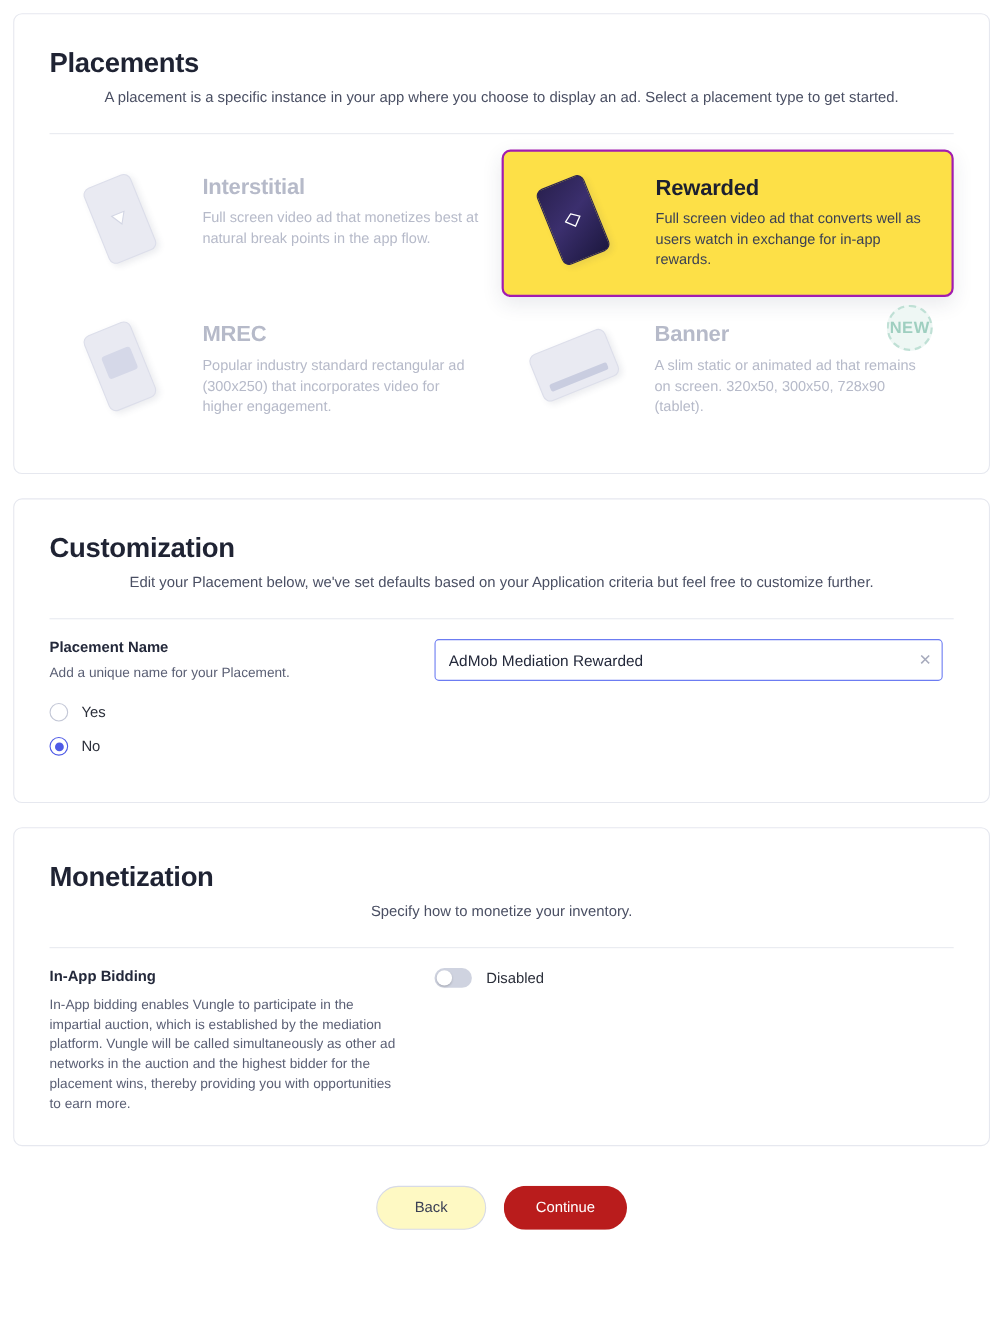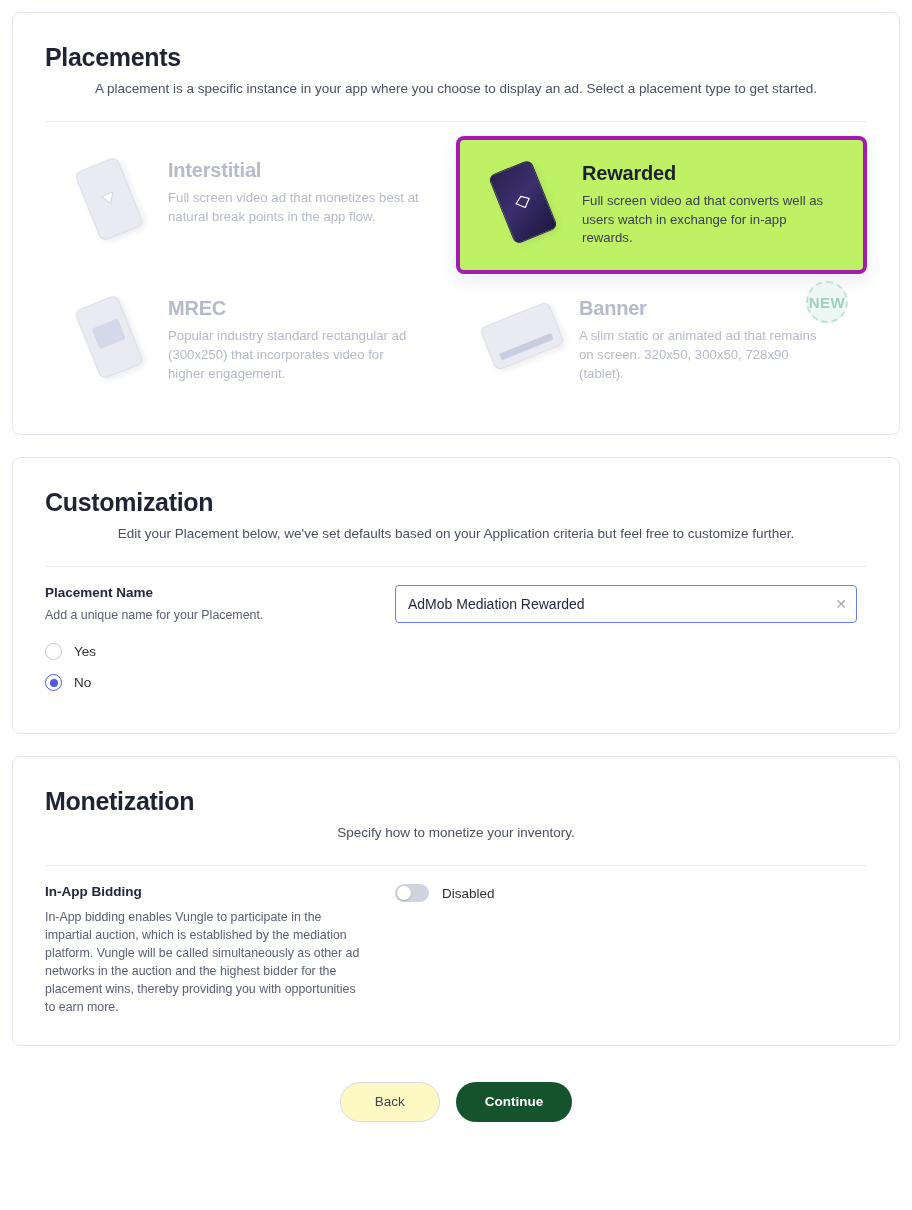--- a/index.html
+++ b/index.html
@@ -46,29 +46,29 @@
   
   .placements-grid {
     display: grid;
     grid-template-columns: 1fr 1fr;
     gap: 0px;
     margin-top: 6px;
   }
   .placement {
     display: flex;
     align-items: flex-start;
-    gap: 4px;
+    gap: 20px;
     padding: 22px 18px;
     border-radius: 8px;
     border: 1px solid transparent;
     position: relative;
   }
   .placement.selected {
-    border: 4px solid #a21caf;
-    background: #bef264;
+    border: 2px solid #a21caf;
+    background: #fde047;
     box-shadow: 0 6px 18px rgba(40,45,80,0.10);
   }
   .placement .thumb {
     flex: 0 0 auto;
     width: 100px;
     height: 82px;
     position: relative;
   }
   .placement .ptitle {
     font-size: 20px;
@@ -265,24 +265,24 @@
     cursor: pointer;
     border: 1px solid transparent;
   }
   .btn-back {
     background: #fef9c3;
     border: 1px solid #d7dae6;
     color: #3c4155;
     min-width: 100px;
   }
   .btn-continue {
-    background: #14532d;
+    background: #b91c1c;
     color: #ffffff;
     min-width: 100px;
-    font-weight: 700;
+    font-weight: 400;
   }
 </style>
 </head>
 <body>
 
 <div class="page">
 
   <section class="card">
     <h2>Placements</h2>
     <p class="subtitle">A placement is a specific instance in your app where you choose to display an ad. Select a placement type to get started.</p>

